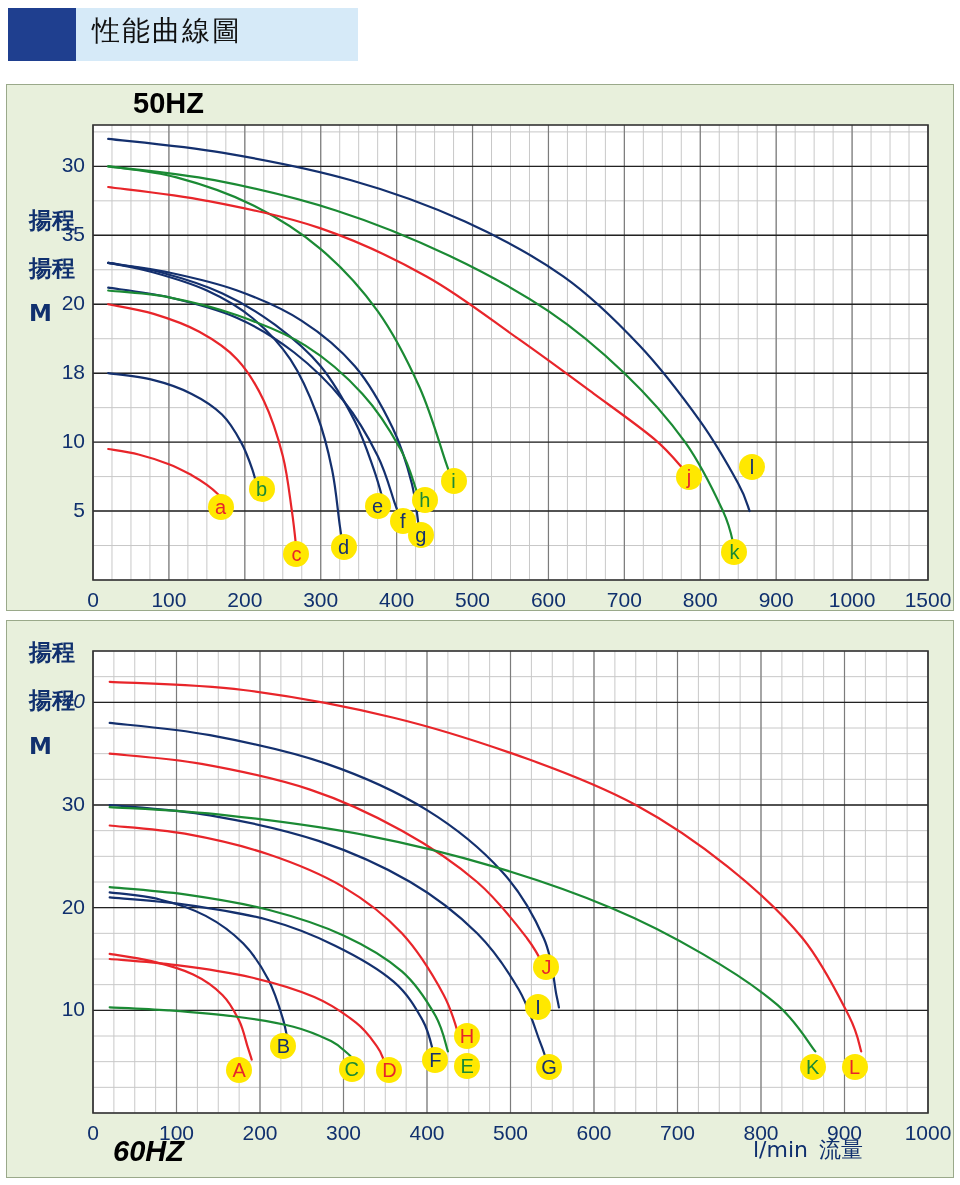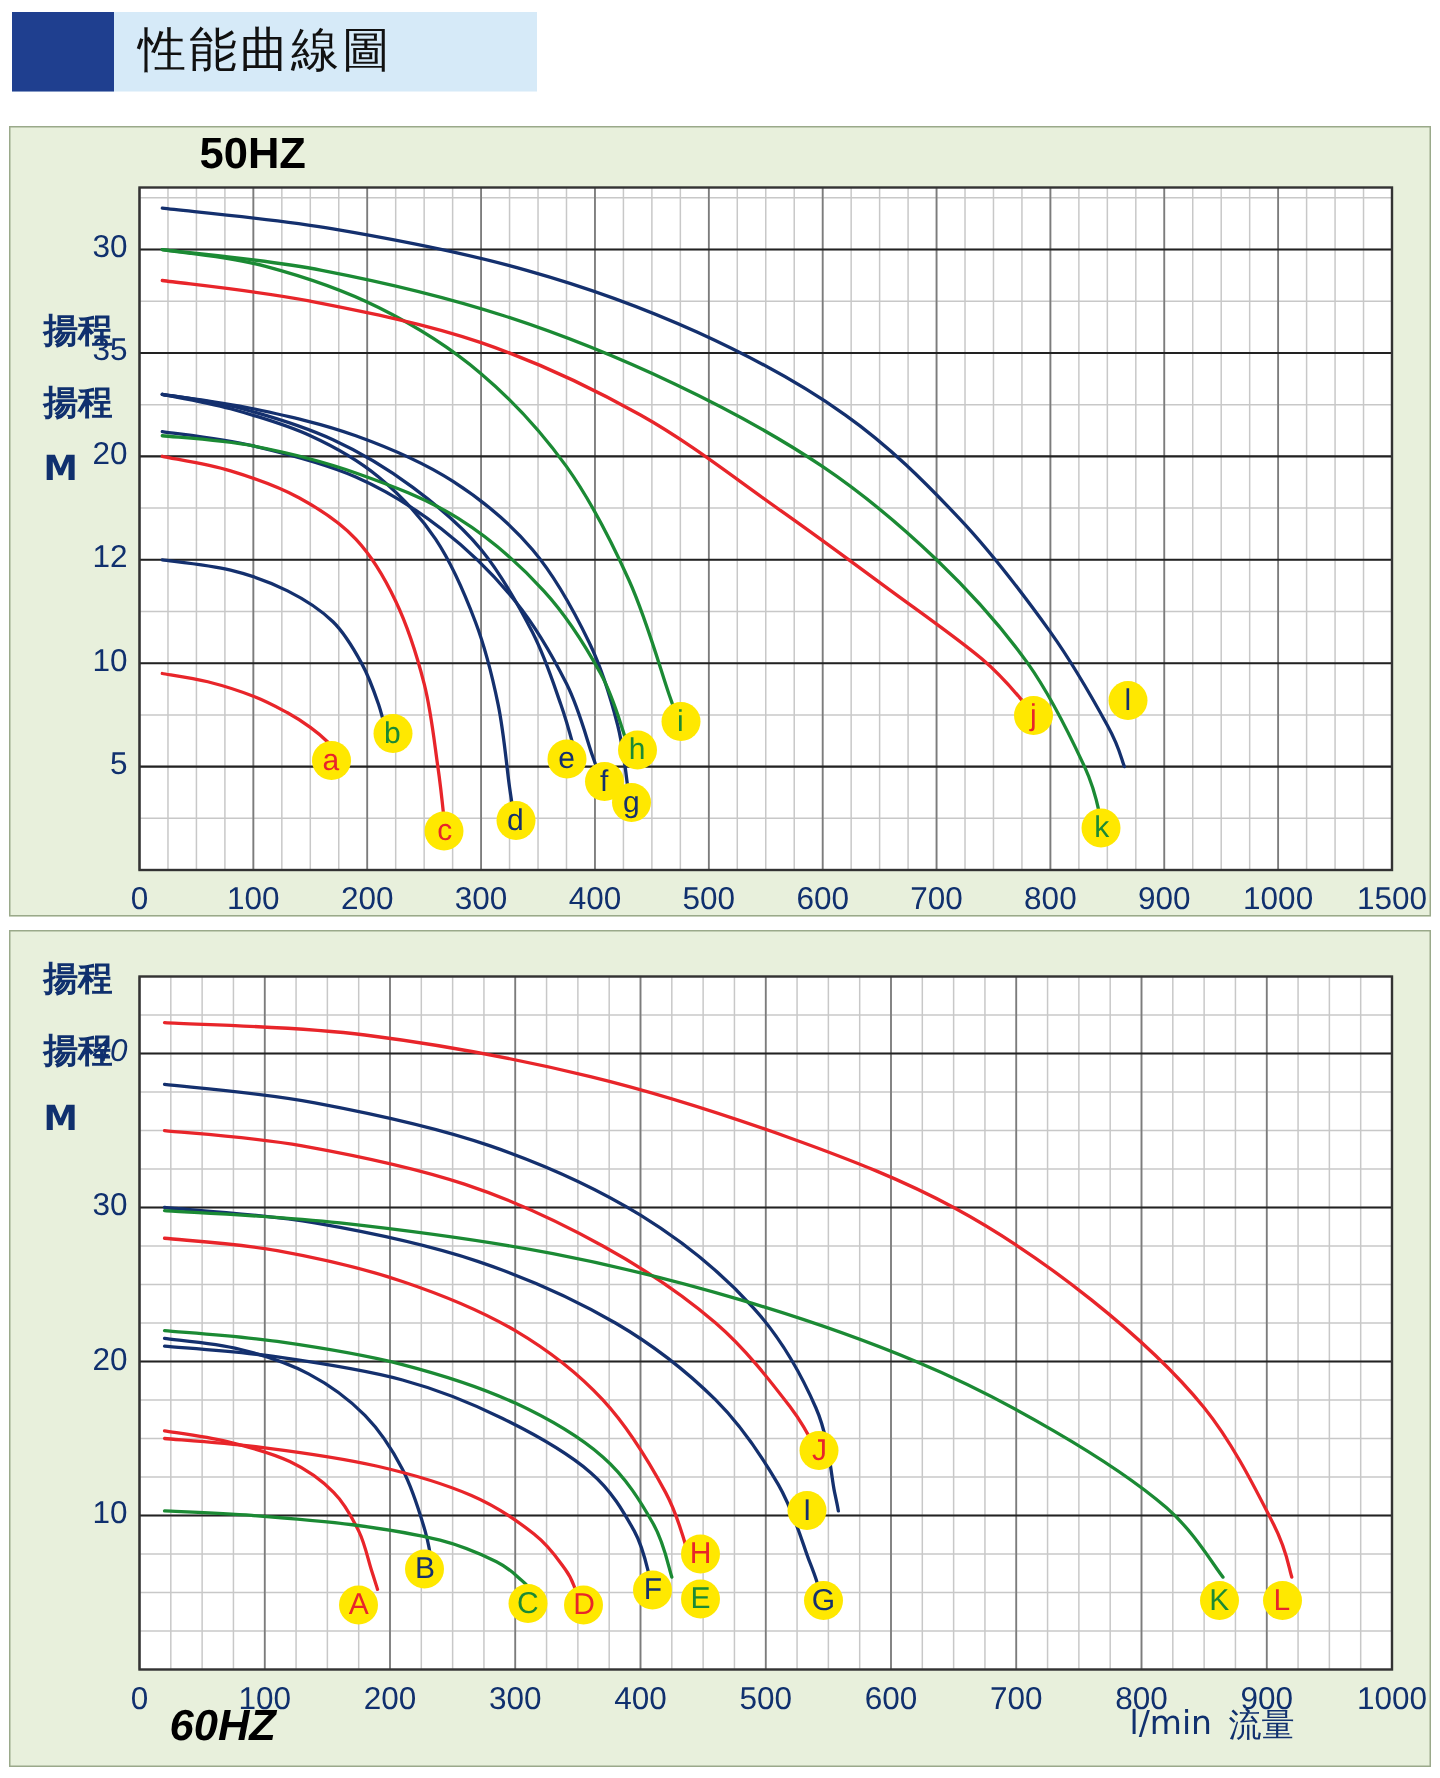--- a/index.html
+++ b/index.html
@@ -30,21 +30,21 @@
     left: 8px;
     top: 8px;
     width: 68px;
     height: 53px;
     background: #1f3f8f;
   }
   .header-title {
     position: absolute;
     left: 92px;
     top: 12px;
-    font-size: 32px;
+    font-size: 28px;
     letter-spacing: 2px;
     color: #111111;
     font-family: "DejaVu Sans", sans-serif;
     white-space: nowrap;
   }
 
   
   .panel {
     position: absolute;
     left: 6px;
@@ -238,21 +238,21 @@
         <div class="tick tick-x" style="left: 359.636px; top: 503px; width: 60px;">400</div>
         <div class="tick tick-x" style="left: 435.545px; top: 503px; width: 60px;">500</div>
         <div class="tick tick-x" style="left: 511.455px; top: 503px; width: 60px;">600</div>
         <div class="tick tick-x" style="left: 587.364px; top: 503px; width: 60px;">700</div>
         <div class="tick tick-x" style="left: 663.273px; top: 503px; width: 60px;">800</div>
         <div class="tick tick-x" style="left: 739.182px; top: 503px; width: 60px;">900</div>
         <div class="tick tick-x" style="left: 815.091px; top: 503px; width: 60px;">1000</div>
         <div class="tick tick-x" style="left: 891px; top: 503px; width: 60px;">1500</div>
         <div class="tick tick-y" style="left: 24px; top: 413.061px; width: 54px;">5</div>
         <div class="tick tick-y" style="left: 24px; top: 344.121px; width: 54px;">10</div>
-        <div class="tick tick-y" style="left: 24px; top: 275.182px; width: 54px;">12</div>
+        <div class="tick tick-y" style="left: 24px; top: 275.182px; width: 54px;">18</div>
         <div class="tick tick-y" style="left: 24px; top: 206.242px; width: 54px;">20</div>
         <div class="tick tick-y" style="left: 24px; top: 137.303px; width: 54px;">35</div>
         <div class="tick tick-y" style="left: 24px; top: 68.3636px; width: 54px;">30</div>
       </div>
     <div id="markers-50">
         <div class="marker" style="color: rgb(232, 37, 42); left: 200.527px; top: 408.924px;">a</div>
         <div class="marker" style="color: rgb(27, 138, 52); left: 241.518px; top: 391px;">b</div>
         <div class="marker" style="color: rgb(232, 37, 42); left: 276.436px; top: 455.803px;">c</div>
         <div class="marker" style="color: rgb(20, 48, 110); left: 323.5px; top: 448.909px;">d</div>
         <div class="marker" style="color: rgb(20, 48, 110); left: 357.659px; top: 407.545px;">e</div>

